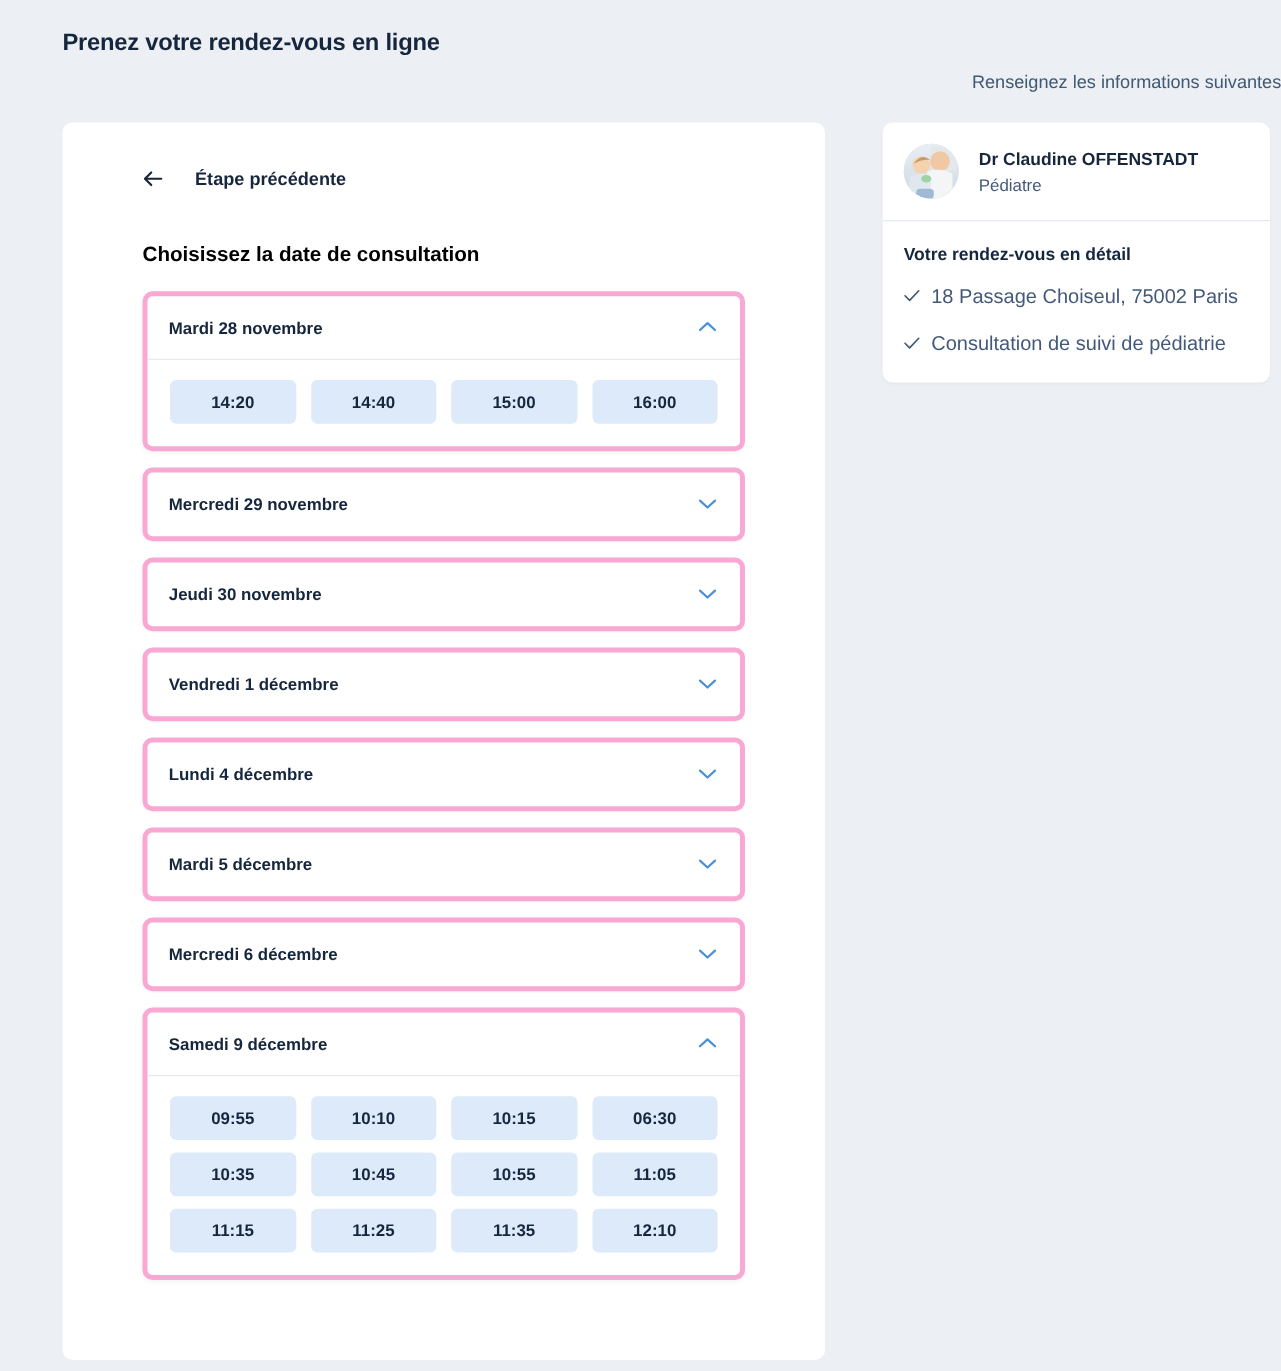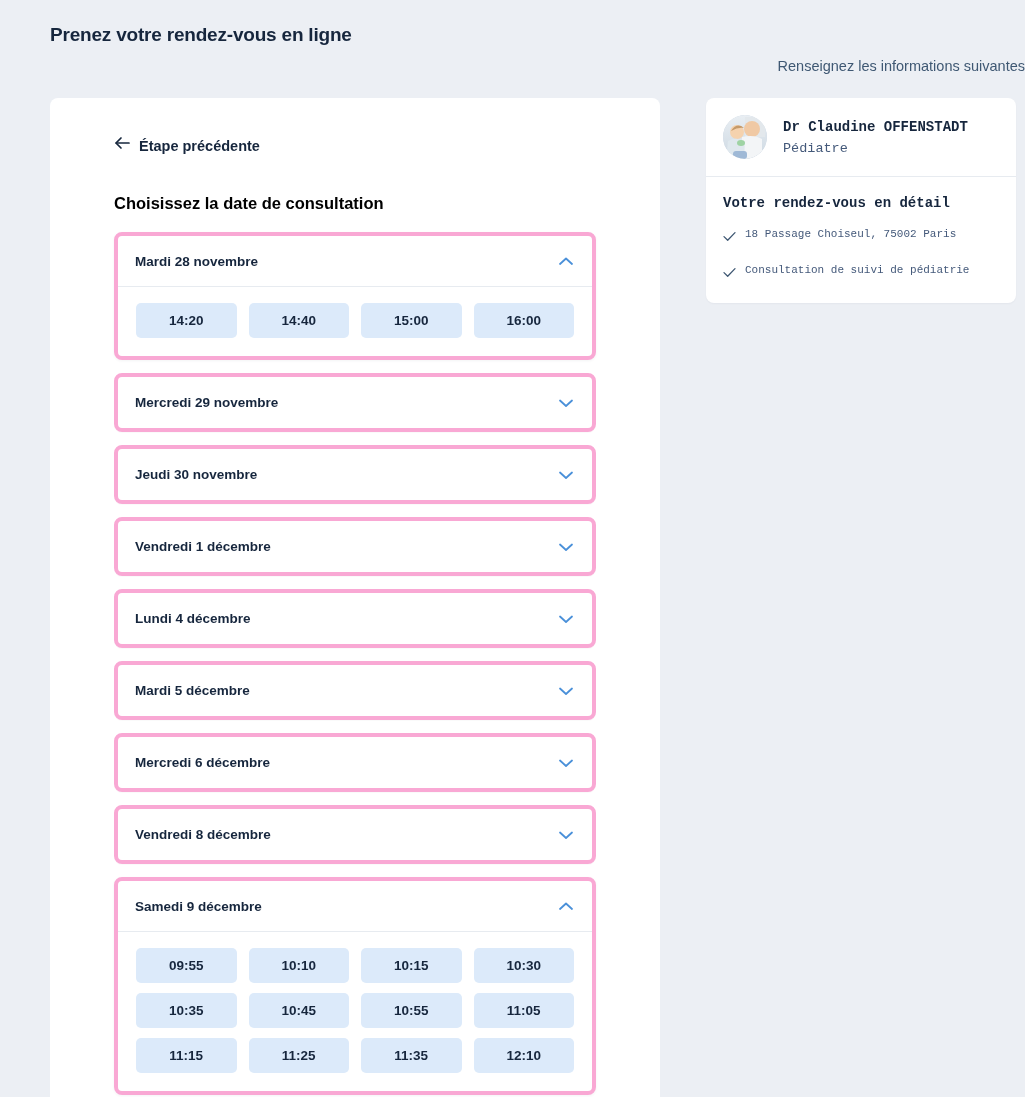--- a/index.html
+++ b/index.html
@@ -42,22 +42,22 @@
     width: 610px;
     background: #ffffff;
     border-radius: 8px;
     min-height: 990px;
     padding: 38px 0 0 0;
     overflow: hidden;
   }
 
   .back-link {
     display: flex;
-    align-items: flex-end;
-    gap: 8px;
+    align-items: flex-start;
+    gap: 25px;
     padding: 0 0 0 64px;
     cursor: pointer;
     width: max-content;
   }
   .back-arrow { display: block; }
   .back-label {
     font-size: 14.5px;
     font-weight: bold;
     color: #16263d;
   }
@@ -123,21 +123,20 @@
     font-size: 13.5px;
     font-weight: bold;
     color: #16263d;
     cursor: pointer;
   }
 
   
   .sidebar {
     width: 310px;
     padding-top: 0;
-    font-family: Liberation Mono, monospace;
   }
   .side-card {
     background: #ffffff;
     border-radius: 8px;
     overflow: hidden;
     box-shadow: 0 1px 2px rgba(22,38,61,0.04);
   }
   .doctor-row {
     display: flex;
     align-items: center;
@@ -176,21 +175,21 @@
     color: #16263d;
   }
   .detail-row {
     display: flex;
     align-items: flex-start;
     gap: 9px;
     margin-top: 16px;
   }
   .check { display: block; flex: 0 0 13px; margin-top: 2px; }
   .detail-text {
-    font-size: 11px;
+    font-size: 16px;
     color: #44597a;
     line-height: 1.35;
   }
 </style>
 </head>
 <body>
 
 <div class="page-header">
   <div class="page-title">Prenez votre rendez-vous en ligne</div>
   <div class="page-subtitle">Renseignez les informations suivantes</div>
@@ -270,41 +269,33 @@
           </div>
         </div>
         <div class="acc-item">
           <div class="acc-header">
             <span class="acc-title">Mercredi 6 décembre</span>
             <span class="chev"><svg width="16" height="10" viewBox="0 0 16 10">
                 <path d="M2 2.5 L8 8 L14 2.5" fill="none" stroke="#4a90d9" stroke-width="1.8" stroke-linecap="round" stroke-linejoin="round"></path>
               </svg></span>
           </div>
         </div>
-        <div class="acc-item">
-          <div class="acc-header">
-            <span class="acc-title">Vendredi 8 décembre</span>
-            <span class="chev"><svg width="16" height="10" viewBox="0 0 16 10">
-                <path d="M2 2.5 L8 8 L14 2.5" fill="none" stroke="#4a90d9" stroke-width="1.8" stroke-linecap="round" stroke-linejoin="round"></path>
-              </svg></span>
-          </div>
-        </div>
         <div class="acc-item open">
           <div class="acc-header">
             <span class="acc-title">Samedi 9 décembre</span>
             <span class="chev"><svg width="16" height="10" viewBox="0 0 16 10">
                 <path d="M2 8 L8 2.5 L14 8" fill="none" stroke="#4a90d9" stroke-width="1.8" stroke-linecap="round" stroke-linejoin="round"></path>
               </svg></span>
           </div>
           <div class="acc-body">
             <div class="slot-grid">
               <div class="slot">09:55</div>
               <div class="slot">10:10</div>
               <div class="slot">10:15</div>
-              <div class="slot">10:30</div>
+              <div class="slot">06:30</div>
               <div class="slot">10:35</div>
               <div class="slot">10:45</div>
               <div class="slot">10:55</div>
               <div class="slot">11:05</div>
               <div class="slot">11:15</div>
               <div class="slot">11:25</div>
               <div class="slot">11:35</div>
               <div class="slot">12:10</div>
             </div>
           </div>

